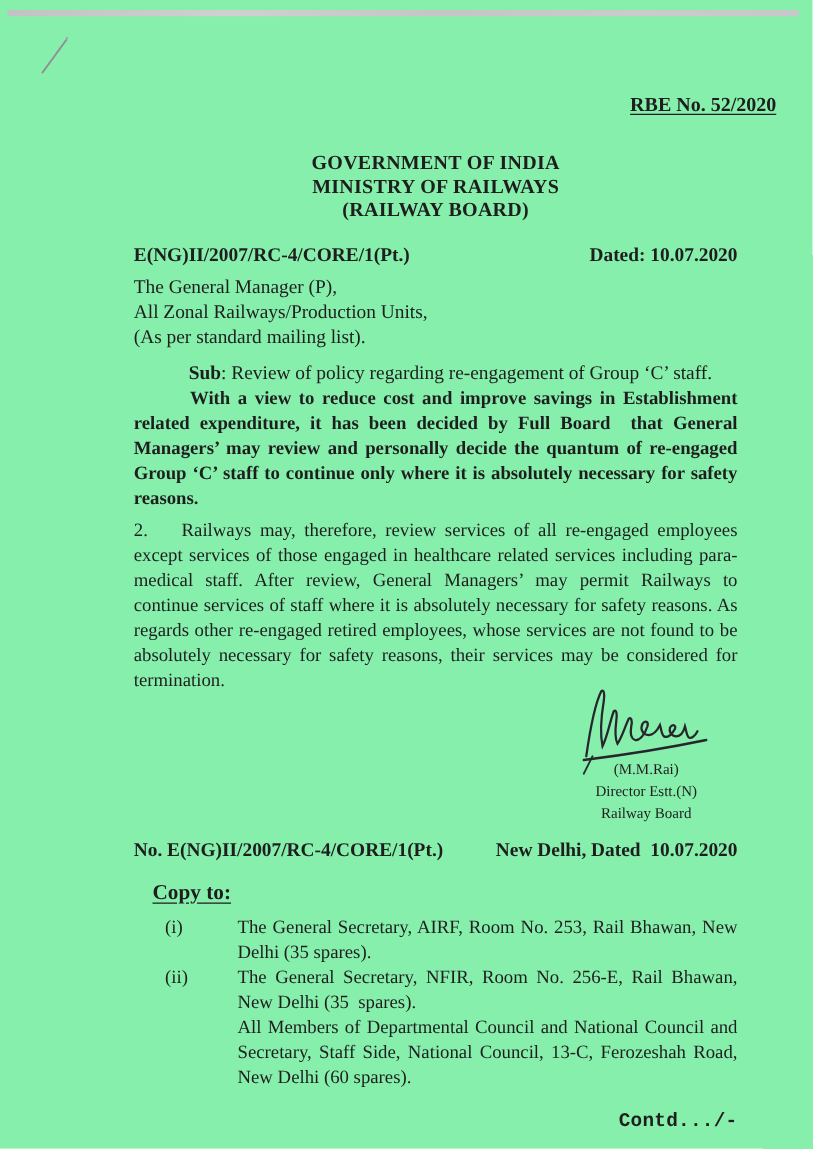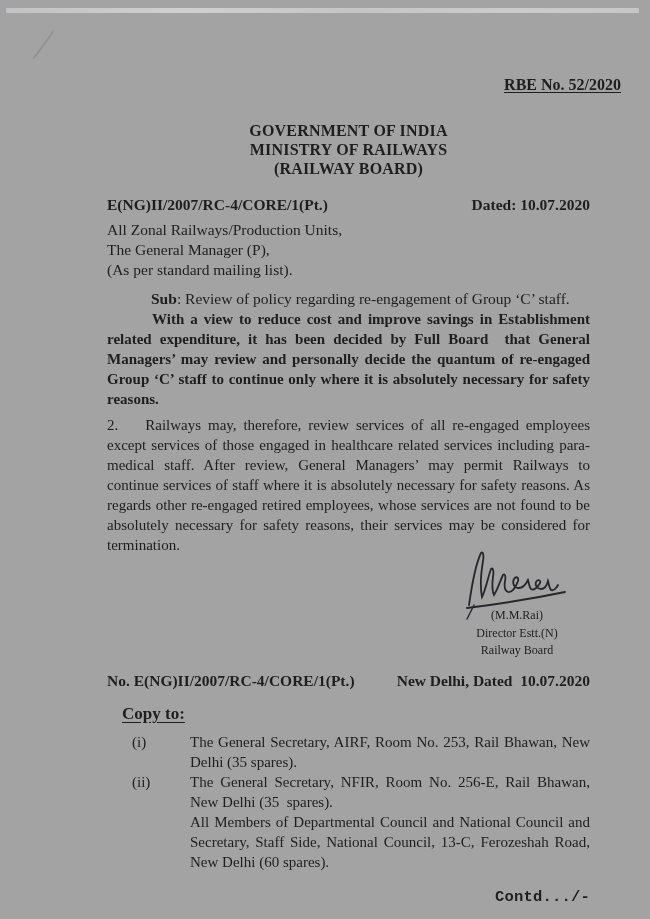--- a/index.html
+++ b/index.html
@@ -1,18 +1,18 @@
 <!DOCTYPE html>
 <html><head>
 <meta charset="utf-8">
 <style>
   html,body{margin:0;padding:0;background:#ffffff;}
   .page{
     position:relative;width:650px;height:919px;margin:0;
-    background:#a3a3a3;color:#1e1e1e;overflow:hidden;
+    background:#86efac;color:#1e1e1e;overflow:hidden;
     font-family:"Liberation Serif","DejaVu Serif",serif;
   }
   
   .scan-top-bar{
     position:absolute;top:8px;left:6px;width:633px;height:5px;
     background:linear-gradient(90deg,#c2c2c4,#d0d0d2 28%,#c5c5c7 55%,#cbcbcd 80%,#c7c7c9);
     border-radius:1px;
   }
   .pen-mark{position:absolute;top:27px;left:31px;}
   
@@ -61,22 +61,22 @@
       <div>MINISTRY OF RAILWAYS</div>
       <div>(RAILWAY BOARD)</div>
     </div>
 
     <div class="ref-row">
       <span>E(NG)II/2007/RC-4/CORE/1(Pt.)</span>
       <span>Dated: 10.07.2020</span>
     </div>
 
     <div class="address">
+      <div>The General Manager (P),</div>
       <div>All Zonal Railways/Production Units,</div>
-      <div>The General Manager (P),</div>
       <div>(As per standard mailing list).</div>
     </div>
 
     <div class="sub">
       <span class="b">Sub</span><span>: Review of policy regarding re-engagement of Group ‘C’ staff.</span>
     </div>
 
     <p class="para p1">With a view to reduce cost and improve savings in Establishment related expenditure, it has been decided by Full Board&nbsp; that General Managers’ may review and personally decide the quantum of re-engaged Group ‘C’ staff to continue only where it is absolutely necessary for safety reasons.</p>
 
     <p class="para p2">

